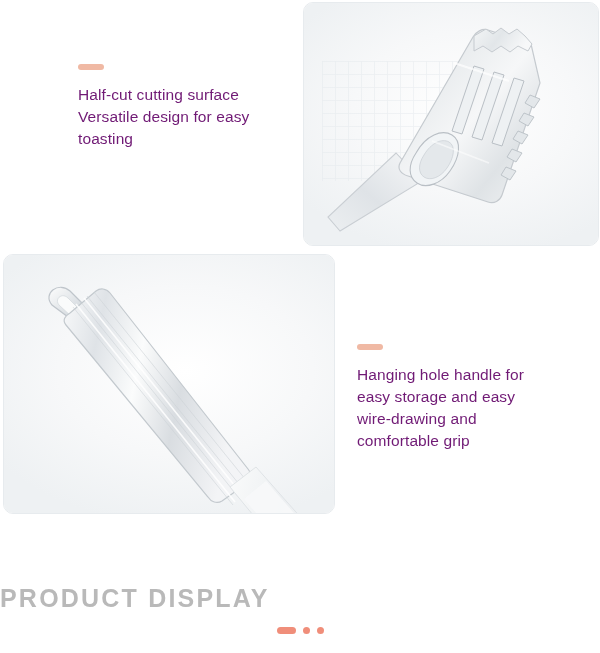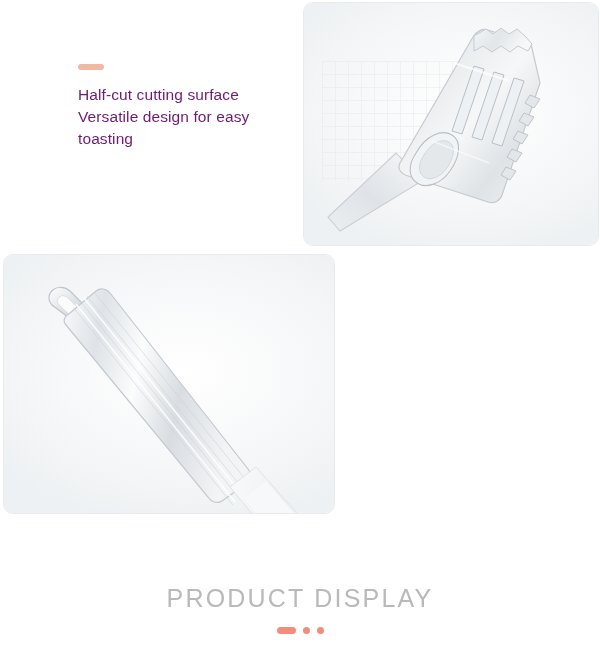--- a/index.html
+++ b/index.html
@@ -107,25 +107,25 @@
   .text-right {
     left: 357px;
     top: 344px;
     width: 225px;
   }
   .footer-title {
     position: absolute;
     left: 0;
     top: 584px;
     width: 600px;
-    text-align: center;
+    text-align: left;
     font-size: 25px;
     letter-spacing: 2.2px;
     color: #b9b9b9;
-    font-weight: 400;
+    font-weight: 700;
   }
   .dots {
     position: absolute;
     left: 0;
     top: 627px;
     width: 600px;
     display: flex;
     justify-content: center;
     align-items: center;
     gap: 7px;
@@ -279,20 +279,27 @@
           <path d="M80 43 L239 241"></path>
           <path d="M72 49 L231 247"></path>
         </g>
 
         <path d="M226 232 L252 212 L330 300 L300 322 Z" fill="url(#tip)" stroke="#dfe3e6" stroke-width="1"></path>
         <path d="M240 244 L262 226 L330 304 L308 322 Z" fill="#f7f8f9" opacity=".9"></path>
       </svg>
     </div>
   </div>
 
+  <div class="text-block text-right">
+    <div class="dash"></div>
+    <div class="caption">Hanging hole handle for
+easy storage and easy
+wire-drawing and
+comfortable grip</div>
+  </div>
 
   <div class="footer-title">PRODUCT DISPLAY</div>
   <div class="dots">
     <span class="dot bar"></span>
     <span class="dot"></span>
     <span class="dot"></span>
   </div>
 
 </div>
 

